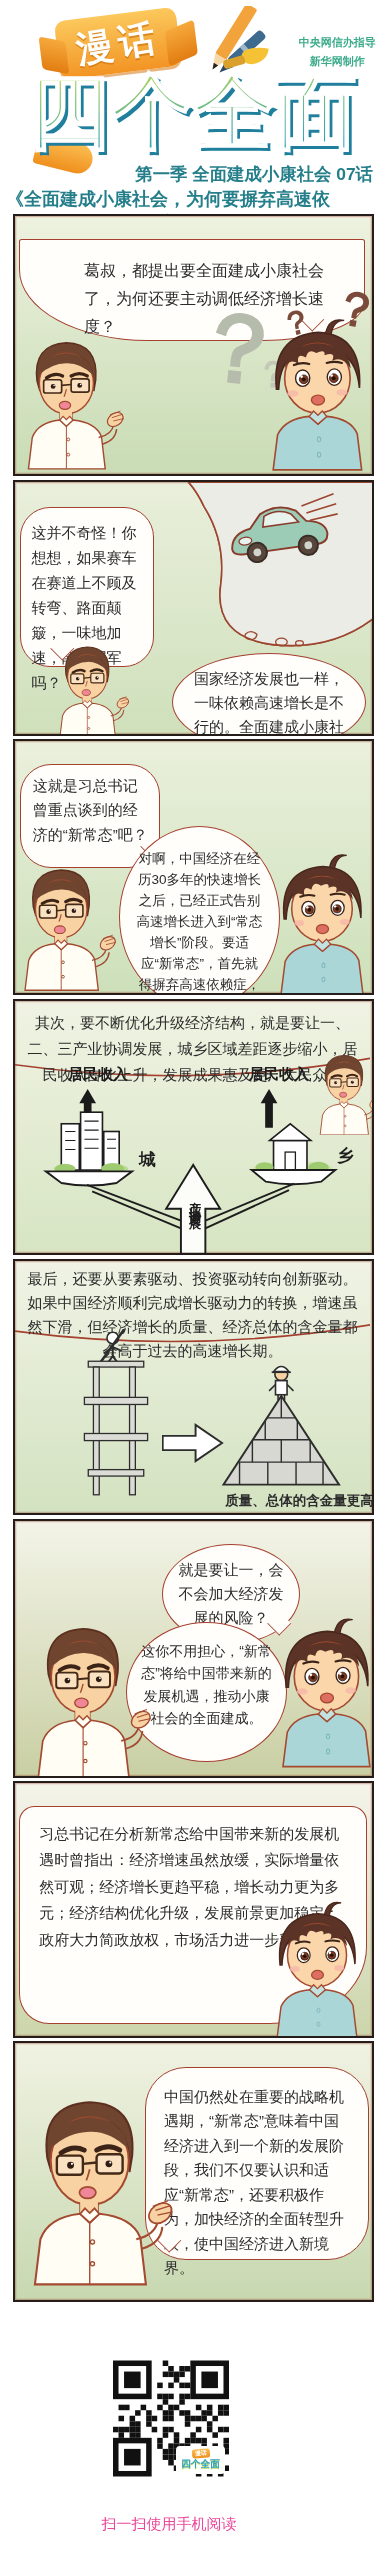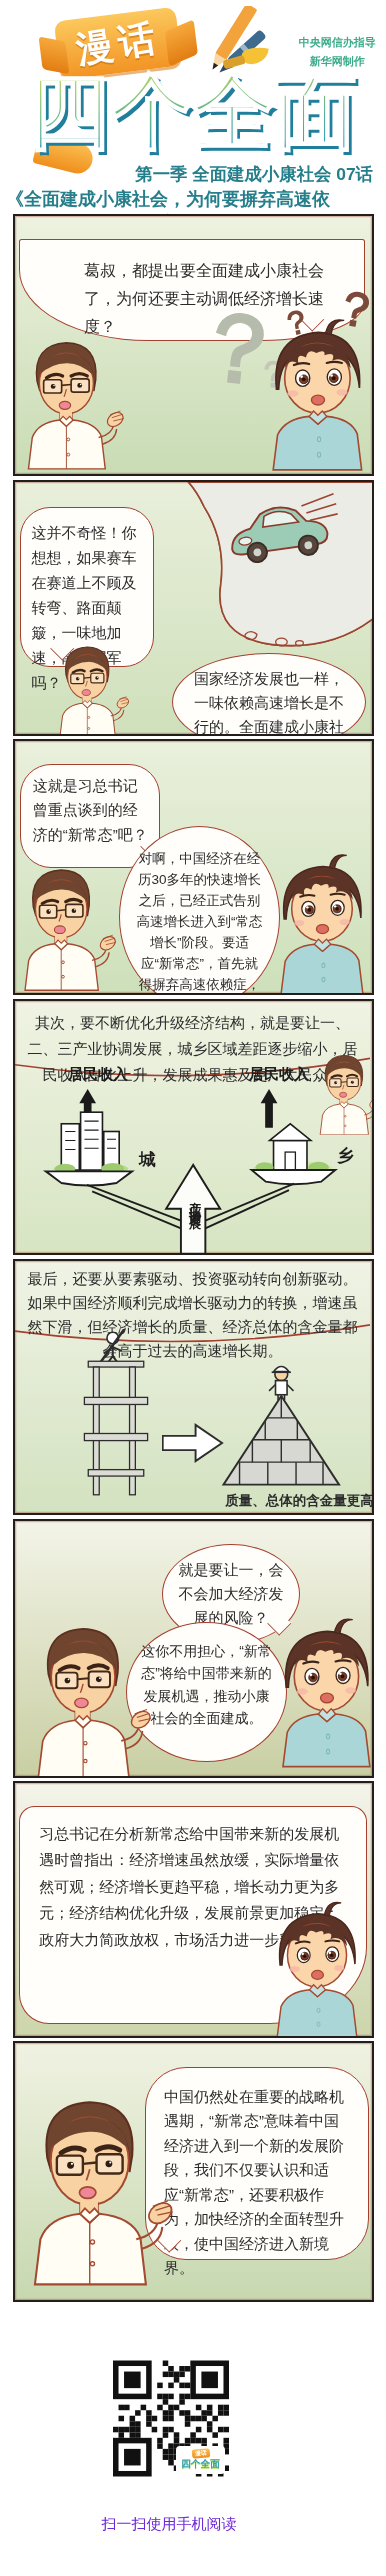--- a/index.html
+++ b/index.html
@@ -52,21 +52,21 @@
   
   .qr{position:absolute;left:113px;top:2358px;width:116px;height:121px;}
   .qr svg{width:100%;height:100%;}
   .qr-logo{position:absolute;left:63px;top:88px;width:49px;height:28px;background:#fff;
            border-radius:3.9px;display:flex;flex-direction:column;align-items:center;justify-content:center;}
   .qr-logo .mini-ribbon{font-size:5.8px;font-weight:bold;color:#fff;background:linear-gradient(180deg,#fbbf52,#ef8f1d);
            padding:0 3.2px;border-radius:2.6px;transform:rotate(-4deg);}
   .qr-logo .mini-title{font-size:9.7px;font-weight:bold;
            color:#2fa0bd;text-shadow:0 0.6px 0 #bfe06a;}
   .qr-caption{position:absolute;left:40px;top:2515px;width:258px;text-align:center;
-           font-size:15px;color:#6d28d9;}
+           font-size:15px;color:#ec4899;}
 </style>
 </head>
 <body>
 
 <div class="page">
 
   <svg width="0" height="0" style="position:absolute" aria-hidden="true">
     <defs>
       <linearGradient id="lg-title" x1="0" y1="0" x2="0.25" y2="1">
         <stop offset="0" stop-color="#cede52"></stop>

